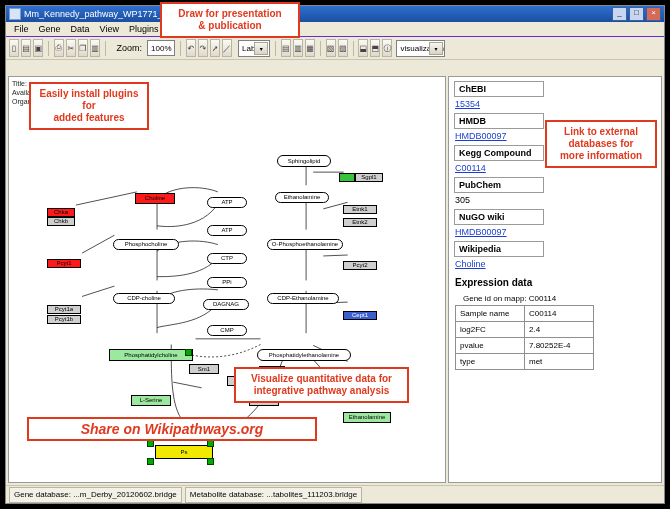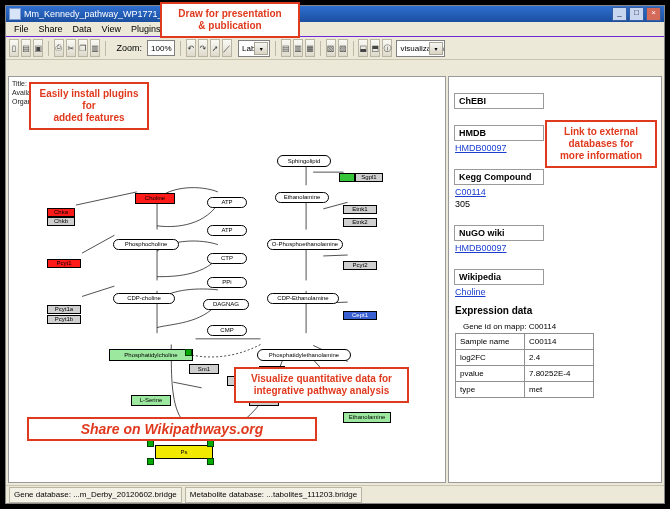--- a/index.html
+++ b/index.html
@@ -26,21 +26,21 @@
   .label-combo{width:54px;margin-left:4px;}
   .view-combo{width:70px;}
   
   .workarea{position:absolute;left:0;top:68px;right:0;bottom:18px;display:flex;}
   .canvaswrap{position:relative;flex:1;background:#fff;border:1px solid #9a9a9a;margin:2px;overflow:hidden;}
   .sidepanel{width:214px;background:#ece9d8;display:flex;flex-direction:column;margin:2px 2px 2px 0;}
   .tabstrip{display:flex;height:14px;font-size:8px;align-items:flex-end;}
   .tab{padding:1px 5px;border:1px solid #a9a594;border-bottom:none;background:linear-gradient(#efefe8,#dcd8c8);margin-right:1px;}
   .tab.active{background:#fff;font-weight:bold;}
   .sidebody{flex:1;background:#fff;border:1px solid #9a9a9a;overflow:hidden;position:relative;font-size:9px;}
-  .field{margin:16px 5px 0 5px;}
+  .field{margin:4px 5px 0 5px;}
   .fieldbox{background:#fff;border:1px solid #9a9a9a;padding:2px 4px;font-weight:bold;font-size:9px;display:inline-block;min-width:80px;}
   .dblink{color:#1a3fd0;text-decoration:underline;font-size:9px;margin:2px 0 0 6px;display:block;}
   .plaintext{font-size:9px;margin:2px 0 0 6px;display:block;}
   .exprhdr{font-weight:bold;font-size:10px;margin:8px 8px 0 6px;}
   .gid{font-size:8px;margin:6px 0 2px 14px;}
   table.expr{margin-left:6px;border-collapse:collapse;font-size:8px;}
   table.expr td{border:1px solid #8f8f8f;padding:2px 4px;height:11px;}
   table.expr td.c1{width:60px;}
   table.expr td.c2{width:60px;}
   
@@ -73,21 +73,21 @@
     <div class="tb-title">Mm_Kennedy_pathway_WP1771_45176.gpml</div>
     <div class="tb-btns">
       <div class="tb-btn">_</div>
       <div class="tb-btn">□</div>
       <div class="tb-btn close">×</div>
     </div>
   </div>
 
   <div class="menubar">
     <span>File</span>
-    <span>Share</span>
+    <span>Gene</span>
     <span>Data</span>
     <span>View</span>
     <span>Plugins</span>
     <span>Help</span>
   </div>
 
   <div class="toolbar">
     <div class="tbtn">▯</div>
     <div class="tbtn">▤</div>
     <div class="tbtn">▣</div>
@@ -223,31 +223,35 @@
         <span style="white-space:pre-line">Visualize quantitative data  for
 integrative pathway analysis</span>
       </div>
     </div>
 
     <div class="sidepanel">
       <div class="sidebody">
         <div class="field">
           <div class="fieldbox">ChEBI</div>
         </div>
+        <a class="dblink" href="#">15354</a>
 
         <div class="field">
           <div class="fieldbox">HMDB</div>
         </div>
         <a class="dblink" href="#">HMDB00097</a>
 
         <div class="field">
           <div class="fieldbox">Kegg Compound</div>
         </div>
         <a class="dblink" href="#">C00114</a>
 
+        <div class="field">
+          <div class="fieldbox">PubChem</div>
+        </div>
         <span class="plaintext">305</span>
 
         <div class="field">
           <div class="fieldbox">NuGO wiki</div>
         </div>
         <a class="dblink" href="#">HMDB00097</a>
 
         <div class="field">
           <div class="fieldbox">Wikipedia</div>
         </div>

